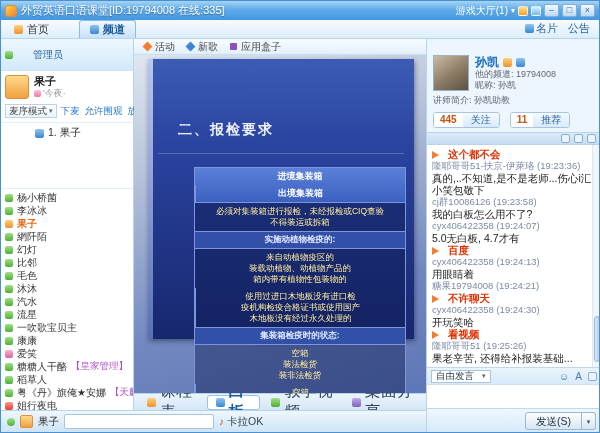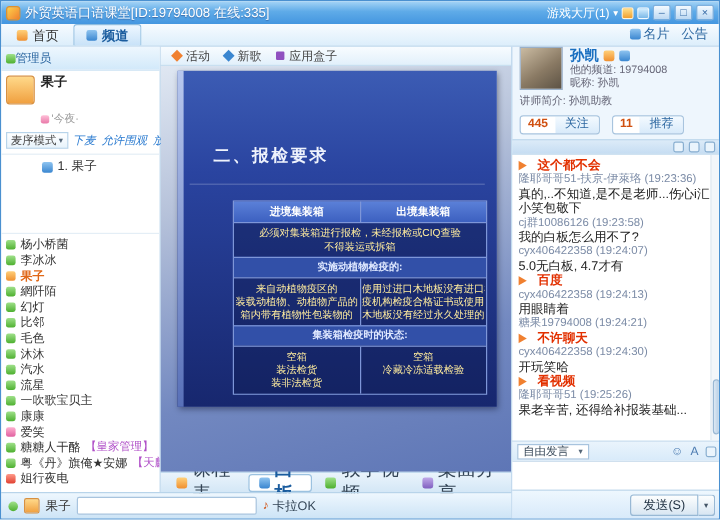--- a/index.html
+++ b/index.html
@@ -21,49 +21,49 @@
   .tb-ic{width:10px;height:10px;border-radius:2px;display:inline-block;border:1px solid rgba(255,255,255,.7);}
   .tb-ic.ic1{background:linear-gradient(#ffe08a,#f0a030);}
   .tb-ic.ic2{background:linear-gradient(#d8f0ff,#7ab8e8);}
   .win-btn{width:15px;height:13px;background:linear-gradient(#f4faff,#bcd8f2);
     border:1px solid #7fb0dd;color:#3a6ea8;font-size:9px;line-height:11px;text-align:center;border-radius:2px;}
 
   
   .navbar{position:absolute;top:19px;left:0;right:0;height:19px;
     background:linear-gradient(#f7fbff,#dceefb);border-bottom:1px solid #b8d4ea;
     display:flex;align-items:flex-end;padding:0 3px;}
-  .nav-tabs{display:flex;gap:2px;}
+  .nav-tabs{display:flex;gap:20px;}
   .nav-tab{padding:1px 10px;font-size:11px;color:#333;display:flex;gap:4px;align-items:center;height:18px;}
   .nav-tab.active{background:linear-gradient(#eef7ff,#c8e2f8);border:1px solid #8ebcdf;border-bottom:none;
     border-radius:3px 3px 0 0;color:#1a5c9e;font-weight:bold;}
   .nav-right{margin-left:auto;display:flex;gap:10px;font-size:11px;color:#2b66a0;padding:0 6px 2px 0;}
   .nav-link{display:flex;align-items:center;gap:2px;}
   .nv-ic{width:9px;height:9px;border-radius:2px;display:inline-block;flex:none;}
   .nv-ic.home{background:linear-gradient(#ffd07a,#f09030);}
   .nv-ic.channel{background:linear-gradient(#8fc4f0,#3a86d0);}
   .nv-ic.card{background:linear-gradient(#8fc4f0,#3a86d0);}
 
   
   .sidebar{position:absolute;top:38px;left:0;width:133px;bottom:22px;background:#fff;
     border-right:1px solid #b8d4ea;display:flex;flex-direction:column;}
-  .admin-header{height:20px;flex:none;background:linear-gradient(#eef7fe,#d2e9fa);
-    border-bottom:1px solid #cfe4f4;font-size:10px;color:#2b66a0;display:flex;align-items:center;padding:0 4px;gap:0;}
+  .admin-header{height:32px;flex:none;background:linear-gradient(#eef7fe,#d2e9fa);
+    border-bottom:1px solid #cfe4f4;font-size:10px;color:#2b66a0;display:flex;align-items:center;padding:0 4px;gap:20px;}
   .ah-ic{width:8px;height:8px;border-radius:2px;background:linear-gradient(#9fe08a,#4eb030);}
   .owner-row{flex:none;padding:4px 4px 2px;display:flex;gap:5px;align-items:flex-start;}
   .owner-avatar{width:24px;height:24px;border-radius:3px;flex:none;
     background:linear-gradient(#ffd98a,#f0a040);border:1px solid #d89040;}
   .owner-name{font-size:11px;color:#222;font-weight:bold;line-height:13px;}
-  .owner-sign{font-size:9px;color:#999;line-height:11px;display:flex;align-items:center;gap:2px;margin-top:18px;}
+  .owner-sign{font-size:9px;color:#999;line-height:11px;display:flex;align-items:center;gap:2px;}
   .os-ic{width:7px;height:7px;border-radius:2px;background:linear-gradient(#ffc0d8,#e878a8);display:inline-block;}
   .mic-row{flex:none;display:flex;gap:4px;padding:3px 4px 4px;font-size:9.5px;align-items:center;
     border-bottom:1px solid #e4eef6;white-space:nowrap;}
   .mic-mode{border:1px solid #b8d4ea;background:linear-gradient(#fff,#e8f3fb);padding:0 3px;color:#444;
     display:flex;align-items:center;gap:2px;height:14px;}
   .mic-links{display:flex;gap:5px;}
-  .mic-link{color:#2b7bd0;font-style:italic;}
+  .mic-link{color:#2b7bd0;}
   .tree{flex:none;height:66px;border-bottom:1px solid #e4eef6;}
   .channel-row{padding:3px 6px;font-size:10.5px;color:#333;display:flex;gap:4px;align-items:center;margin-left:28px;}
   .ch-ic{width:9px;height:9px;border-radius:2px;background:linear-gradient(#8fc4f0,#3a86d0);flex:none;}
   .member-list{flex:1;overflow:hidden;padding-top:2px;}
   .member{display:flex;align-items:center;gap:4px;padding:0 4px;height:13px;font-size:10px;color:#333;
     white-space:nowrap;overflow:hidden;}
   .mdot{width:8px;height:8px;border-radius:2px;flex:none;}
   .mdot.green{background:linear-gradient(#9fe08a,#4eb030);}
   .mdot.orange{background:linear-gradient(#ffcf7a,#f09030);}
   .mdot.pink{background:linear-gradient(#ffb0d0,#e060a0);}
@@ -85,21 +85,21 @@
   .slide{position:absolute;left:14px;top:4px;width:266px;height:280px;
     background:linear-gradient(180deg,#3c5cb4 0%,#2a44a0 30%,#17276e 100%);
     box-shadow:1px 2px 5px rgba(0,0,20,.4);}
   .slide-accent{position:absolute;left:0;top:0;width:5px;height:100%;
     background:linear-gradient(180deg,#b8c8ee,#5870b8);}
   .slide-title{position:absolute;left:30px;top:62px;font-size:14px;font-weight:bold;color:#eef2fc;
     letter-spacing:2px;white-space:nowrap;}
   .slide-rule{position:absolute;left:10px;right:10px;top:94px;height:1px;background:rgba(255,255,255,.22);}
   .slide-table{position:absolute;left:46px;top:108px;width:212px;border:1px solid #7e96d8;
     font-size:8.5px;color:#ffec9e;}
-  .t-row{display:flex;border-top:1px solid #7e96d8;}
+  .t-row{display:flex;border-top:1px solid #7e96d8;flex-direction:column;}
   .t-row:first-child{border-top:none;}
   .t-cell{flex:1;text-align:center;padding:3px 1px;overflow:hidden;}
   .t-cell + .t-cell{border-left:1px solid #7e96d8;}
   .t-head{background:linear-gradient(#5b80d8,#3c60c0);color:#fff;font-weight:bold;font-size:9px;}
   .t-head .t-cell{padding:2px 1px;}
   .t-section{background:#3250a8;color:#dfe8ff;font-weight:bold;text-align:center;padding:2px;
     font-size:8.5px;border-top:1px solid #7e96d8;}
   .t-body{background:rgba(16,28,84,.45);}
   .t-merged{border-top:1px solid #7e96d8;text-align:center;padding:3px 1px;}
   .t-line{line-height:11px;white-space:nowrap;overflow:hidden;}
@@ -109,21 +109,21 @@
   .btab.active{background:#fff;border:1px solid #9cc2e0;border-radius:3px;color:#1a5c9e;font-weight:bold;}
   .bt-ic{width:9px;height:9px;border-radius:2px;display:inline-block;flex:none;}
   .bt-ic.schedule{background:linear-gradient(#ffd07a,#f09030);}
   .bt-ic.whiteboard{background:linear-gradient(#8fc4f0,#3a86d0);}
   .bt-ic.video{background:linear-gradient(#9fe08a,#4eb030);}
   .bt-ic.screen{background:linear-gradient(#c0a8e8,#8060c0);}
 
   
   .rightpanel{position:absolute;left:425px;top:38px;width:175px;bottom:0;background:#eef6fd;
     border-left:1px solid #b8d4ea;display:flex;flex-direction:column;}
-  .profile{flex:none;padding:0 6px 0;}
+  .profile{flex:none;padding:16px 6px 0;}
   .profile-top{display:flex;gap:6px;}
   .avatar{width:36px;height:36px;flex:none;border:1px solid #9ab0c8;
     background:linear-gradient(145deg,#cabba2 0%,#8a7a64 55%,#5c5244 100%);}
   .p-info{flex:1;overflow:hidden;}
   .p-name{font-size:12px;font-weight:bold;color:#1a6fc0;display:flex;align-items:center;gap:4px;line-height:14px;}
   .p-ic{width:9px;height:9px;border-radius:2px;display:inline-block;flex:none;}
   .p-ic.vip{background:linear-gradient(#ffd07a,#f09030);}
   .p-ic.gear{background:linear-gradient(#8fc4f0,#3a86d0);}
   .p-line{font-size:9px;color:#667;line-height:11px;white-space:nowrap;overflow:hidden;}
   .p-intro{font-size:9px;color:#667;margin-top:3px;white-space:nowrap;overflow:hidden;}
@@ -333,20 +333,25 @@
           <span class="mname">爱笑</span>
           <span class="mtag"></span>
         </div>
 
         <div class="member">
           <span class="mdot green"></span>
           <span class="mname">糖糖人干酪</span>
           <span class="mtag">【皇家管理】</span>
         </div>
 
+        <div class="member">
+          <span class="mdot green"></span>
+          <span class="mname">稻草人</span>
+          <span class="mtag"></span>
+        </div>
 
         <div class="member">
           <span class="mdot green"></span>
           <span class="mname">粤《丹》旗俺★安娜</span>
           <span class="mtag">【天麒歌手】</span>
         </div>
 
         <div class="member">
           <span class="mdot red"></span>
           <span class="mname">姐行夜电</span>

